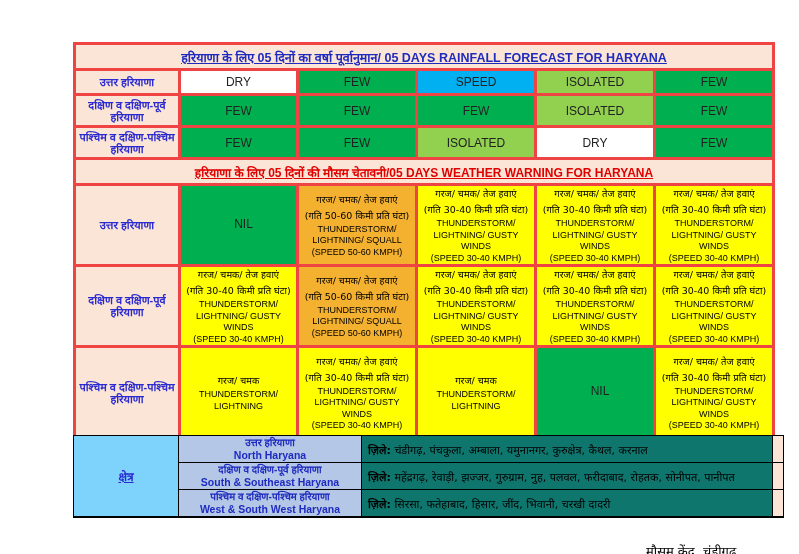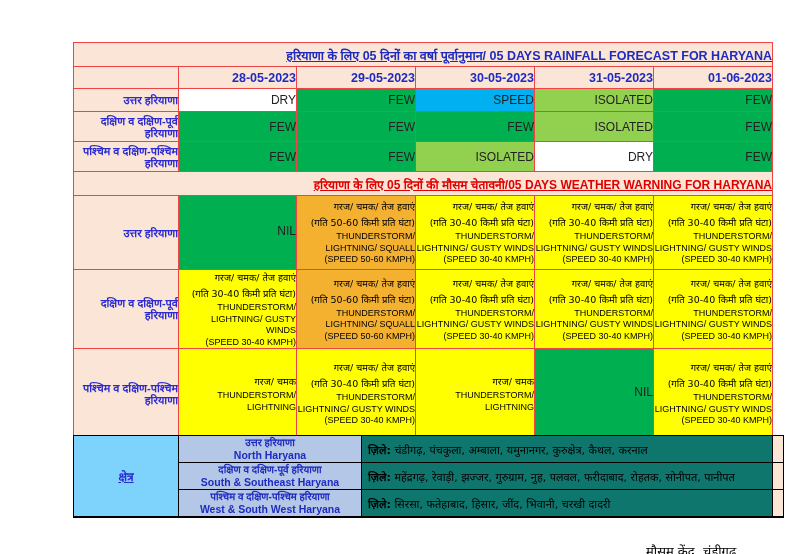--- a/index.html
+++ b/index.html
@@ -1,19 +1,19 @@
 <!DOCTYPE html>
 <html><head>
 <meta charset="utf-8">
 <style>
   html, body { margin:0; padding:0; background:#ffffff; }
   body { width:799px; height:554px; position:relative; overflow:hidden; font-family:"Liberation Sans", sans-serif; }
   .sheet { position:absolute; left:73px; top:42px; width:699px; }
   table.main { border-collapse:collapse; width:699px; table-layout:fixed; }
-  table.main td { border:1px solid #ef4444; padding:0; text-align:right; vertical-align:middle; overflow:hidden; }
+  table.main td { border:3px solid #ef4444; padding:0; text-align:center; vertical-align:middle; overflow:hidden; }
   .peach { background:#fbe5d6; }
   .white { background:#ffffff; }
   .dgreen { background:#00b050; }
   .lgreen { background:#92d050; }
   .blue { background:#00b0f0; }
   .yellow { background:#ffff00; }
   .orange { background:#f4b130; }
   .title-row td { height:23px; border-top:2px solid #1f2b8c; }
   .title-text { color:#1f2bbf; font-weight:bold; font-size:12.5px; text-decoration:underline; font-family:"Liberation Sans", sans-serif; letter-spacing:0; }
   .date { color:#1f2bbf; font-weight:bold; font-size:12.5px; }
@@ -55,28 +55,20 @@
         <col style="width:119px">
         <col style="width:119px">
         <col style="width:119px">
   </colgroup>
   <tbody>
         <tr class="title-row">
     <td colspan="6" class="peach">
       <span class="title-text">हरियाणा के लिए 05 दिनों का वर्षा पूर्वानुमान/ 05 DAYS RAINFALL FORECAST FOR HARYANA</span>
     </td>
   </tr>
-  <tr class="date-row">
-    <td class="peach"></td>
-    <td class="peach date">28-05-2023</td>
-    <td class="peach date">29-05-2023</td>
-    <td class="peach date">30-05-2023</td>
-    <td class="peach date">31-05-2023</td>
-    <td class="peach date">01-06-2023</td>
-  </tr>
   <tr class="r1">
     <td class="peach region">उत्तर हरियाणा</td>
     <td class="white fval">DRY</td>
     <td class="dgreen fval">FEW</td>
     <td class="blue fval">SPEED</td>
     <td class="lgreen fval">ISOLATED</td>
     <td class="dgreen fval">FEW</td>
   </tr>
   <tr class="r2">
     <td class="peach region">दक्षिण व दक्षिण-पूर्व हरियाणा</td>

